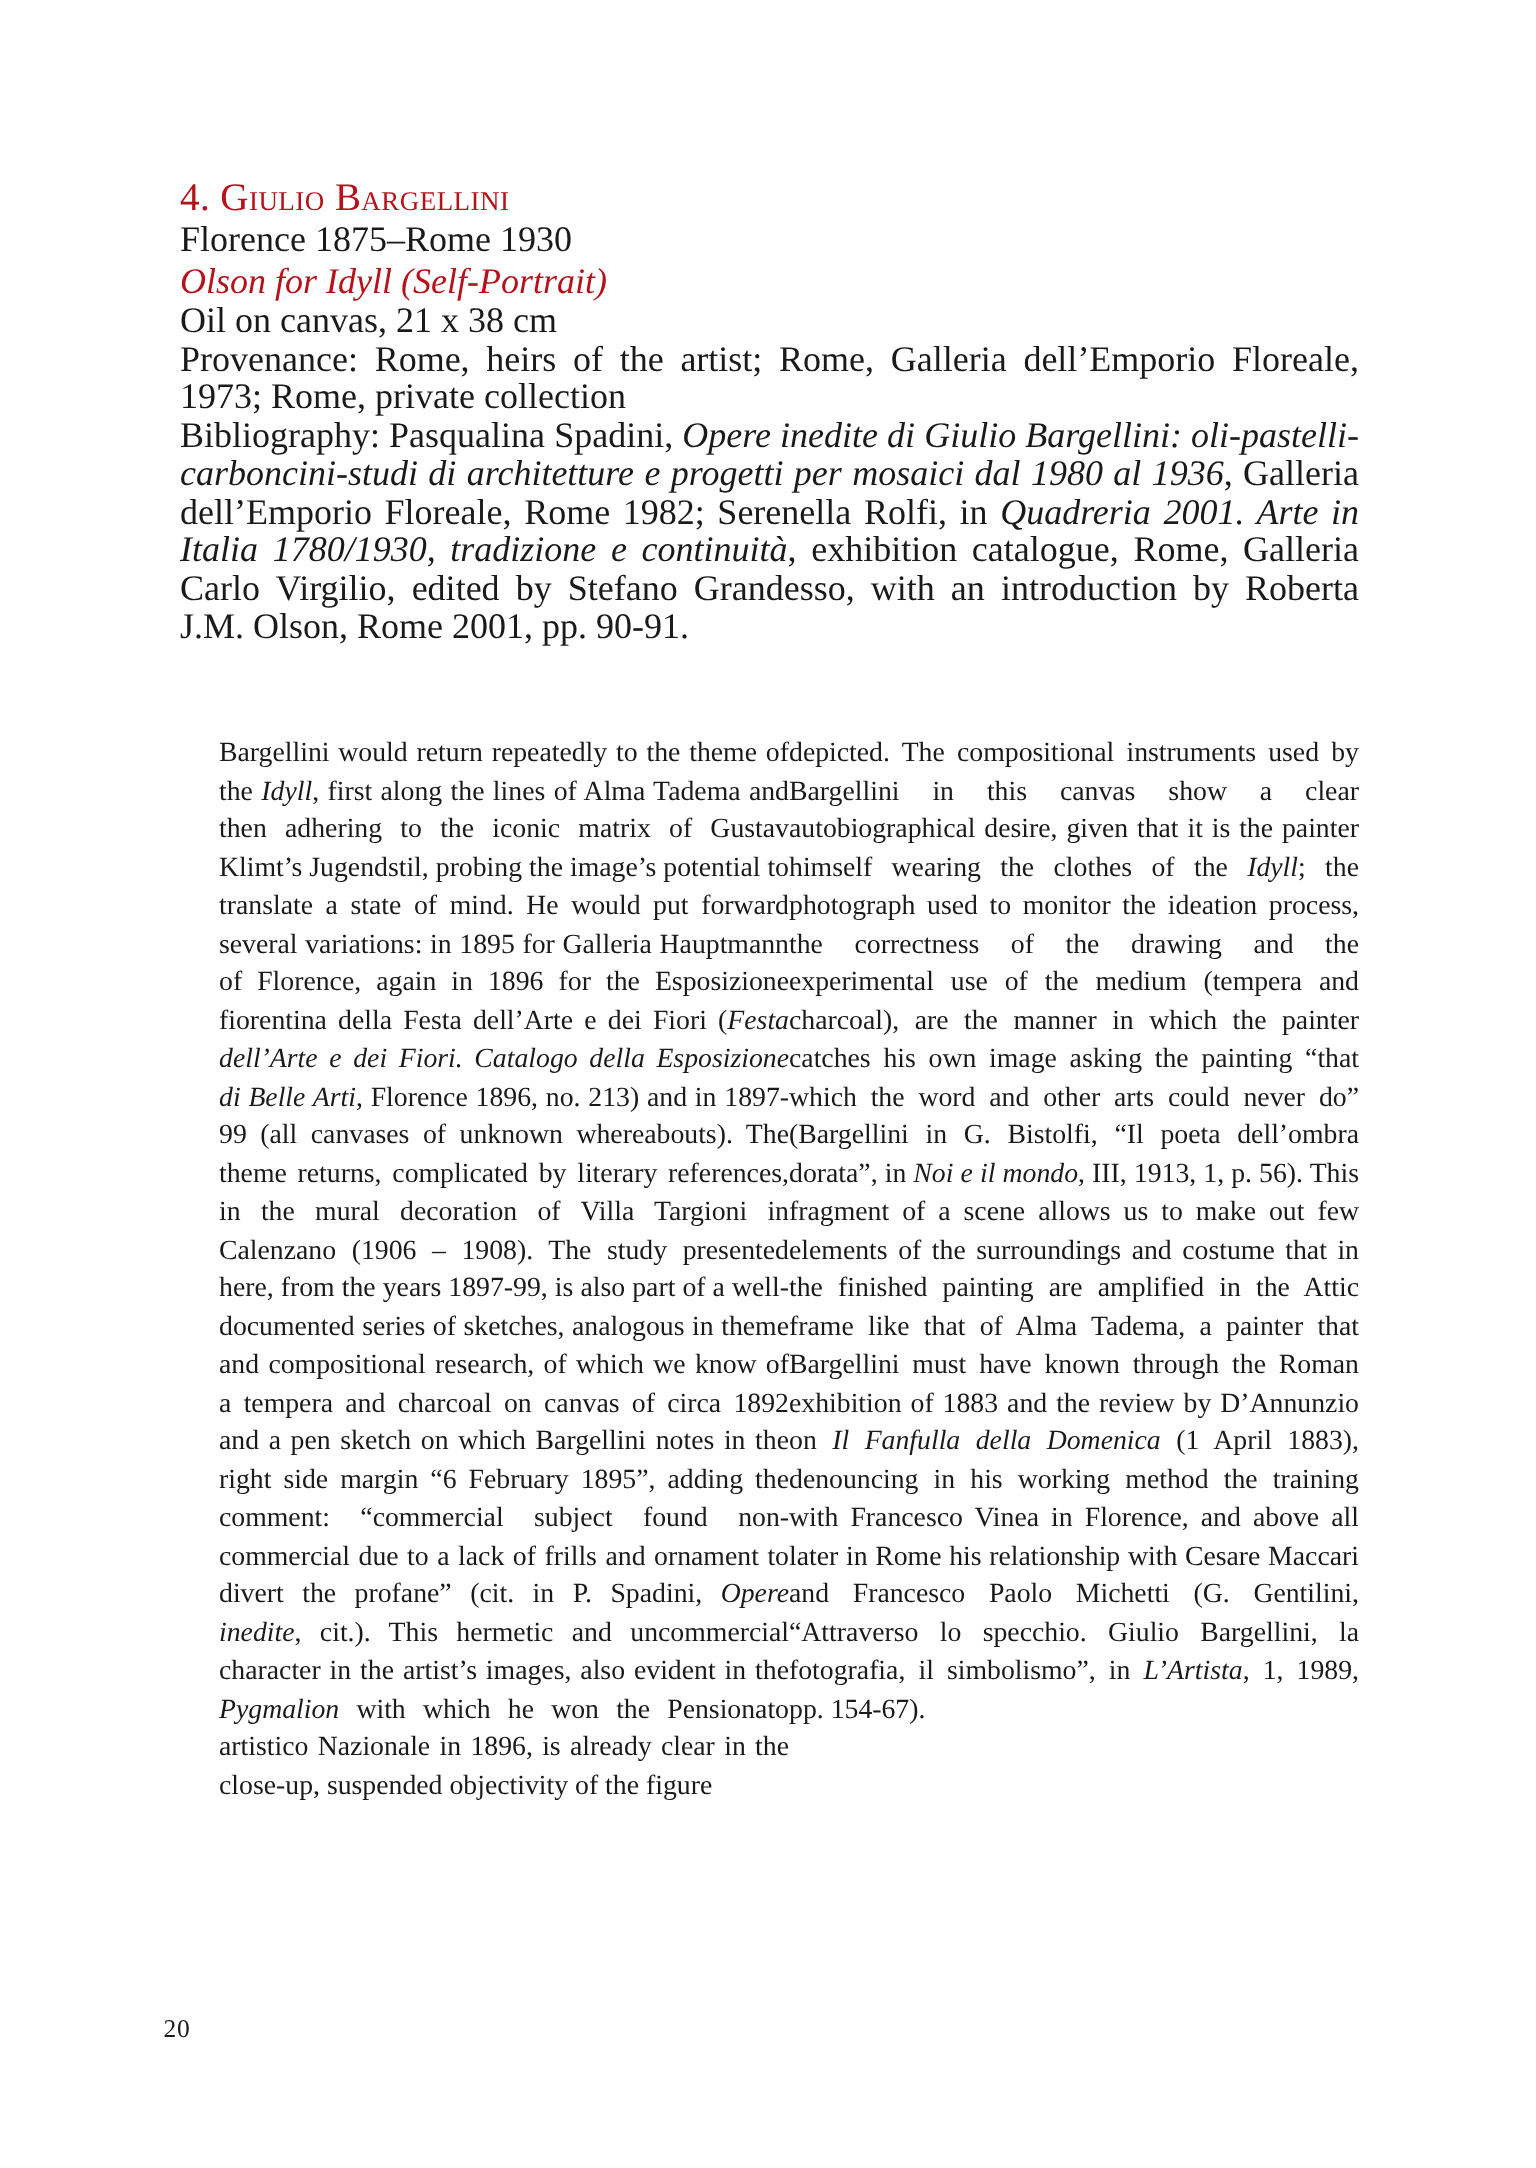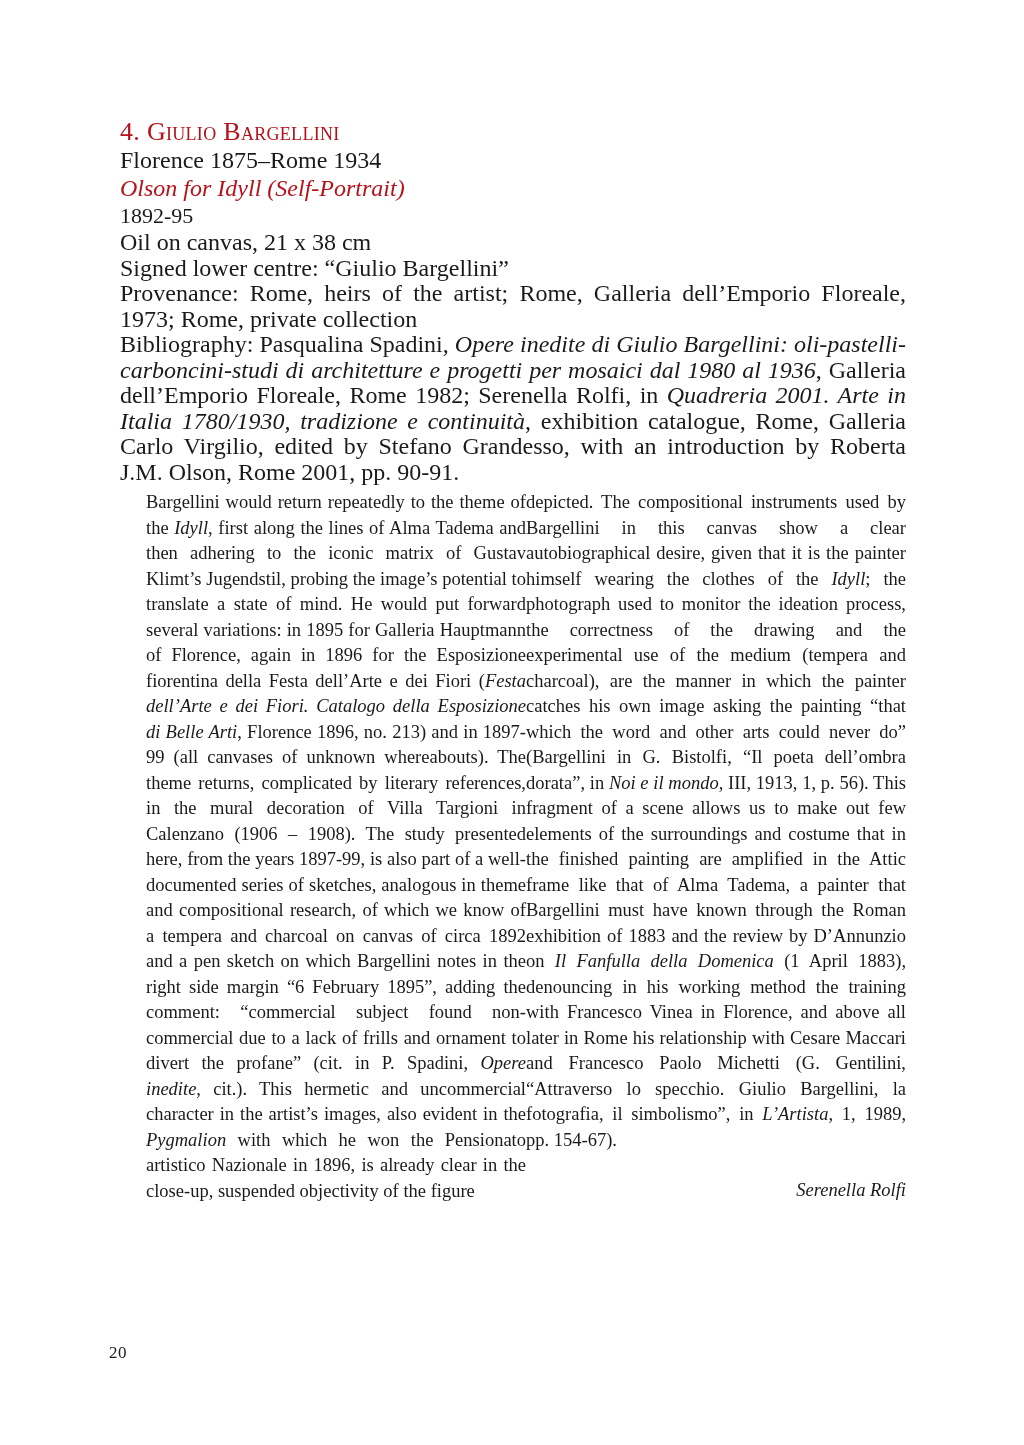--- a/index.html
+++ b/index.html
@@ -94,33 +94,30 @@
       letter-spacing: 0.5px;
     }
   </style>
 </head>
 <body>
 
 <div class="page">
 
   <div class="header">
     <h1 class="entry-title">4. Giulio Bargellini</h1>
-    <p class="entry-dates">Florence 1875–Rome 1934</p>
+    <p class="entry-dates">Florence 1875–Rome 1930</p>
     <p class="entry-work-title">Olson for Idyll (Self-Portrait)</p>
-    <p class="entry-year">1892-95</p>
     <p class="meta">Oil on canvas, 21 x 38 cm</p>
-    <p class="meta">Signed lower centre: “Giulio Bargellini”</p>
     <p class="meta">Provenance: Rome, heirs of the artist; Rome, Galleria dell’Emporio Floreale, 1973; Rome, private collection</p>
     <p class="meta"><span>Bibliography: Pasqualina Spadini, </span><i>Opere inedite di Giulio Bargellini: oli-pastelli-carboncini-studi di architetture e progetti per mosaici dal 1980 al 1936</i><span>, Galleria dell’Emporio Floreale, Rome 1982; Serenella Rolfi, in </span><i>Quadreria 2001. Arte in Italia 1780/1930, tradizione e continuità</i><span>, exhibition catalogue, Rome, Galleria Carlo Virgilio, edited by Stefano Grandesso, with an introduction by Roberta J.M. Olson, Rome 2001, pp. 90-91.</span></p>
   </div>
 
   <div class="columns">
     <div class="col">
       <p><span>Bargellini would return repeatedly to the theme of the </span><i>Idyll</i><span>, first along the lines of Alma Tadema and then adhering to the iconic matrix of Gustav Klimt’s Jugendstil, probing the image’s potential to translate a state of mind. He would put forward several variations: in 1895 for Galleria Hauptmann of Florence, again in 1896 for the Esposizione fiorentina della Festa dell’Arte e dei Fiori (</span><i>Festa dell’Arte e dei Fiori. Catalogo della Esposizione di Belle Arti</i><span>, Florence 1896, no. 213) and in 1897-99 (all canvases of unknown whereabouts). The theme returns, complicated by literary references, in the mural decoration of Villa Targioni in Calenzano (1906 – 1908). The study presented here, from the years 1897-99, is also part of a well-documented series of sketches, analogous in theme and compositional research, of which we know of a tempera and charcoal on canvas of circa 1892 and a pen sketch on which Bargellini notes in the right side margin “6 February 1895”, adding the comment: “commercial subject found non-commercial due to a lack of frills and ornament to divert the profane” (cit. in P. Spadini, </span><i>Opere inedite</i><span>, cit.). This hermetic and uncommercial character in the artist’s images, also evident in the </span><i>Pygmalion</i><span> with which he won the Pensionato artistico Nazionale in 1896, is already clear in the close-up, suspended objectivity of the figure</span></p>
     </div>
     <div class="col">
       <p><span>depicted. The compositional instruments used by Bargellini in this canvas show a clear autobiographical desire, given that it is the painter himself wearing the clothes of the </span><i>Idyll</i><span>; the photograph used to monitor the ideation process, the correctness of the drawing and the experimental use of the medium (tempera and charcoal), are the manner in which the painter catches his own image asking the painting “that which the word and other arts could never do” (Bargellini in G. Bistolfi, “Il poeta dell’ombra dorata”, in </span><i>Noi e il mondo</i><span>, III, 1913, 1, p. 56). This fragment of a scene allows us to make out few elements of the surroundings and costume that in the finished painting are amplified in the Attic frame like that of Alma Tadema, a painter that Bargellini must have known through the Roman exhibition of 1883 and the review by D’Annunzio on </span><i>Il Fanfulla della Domenica</i><span> (1 April 1883), denouncing in his working method the training with Francesco Vinea in Florence, and above all later in Rome his relationship with Cesare Maccari and Francesco Paolo Michetti (G. Gentilini, “Attraverso lo specchio. Giulio Bargellini, la fotografia, il simbolismo”, in </span><i>L’Artista</i><span>, 1, 1989, pp. 154-67).</span></p>
-      <p class="signature">Serenella Rolfi</p>
     </div>
   </div>
 
   <div class="page-number">20</div>
 </div>
 
 </body></html>

